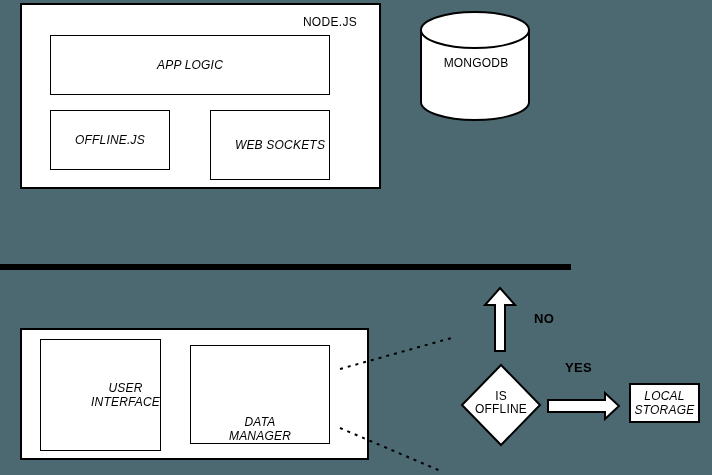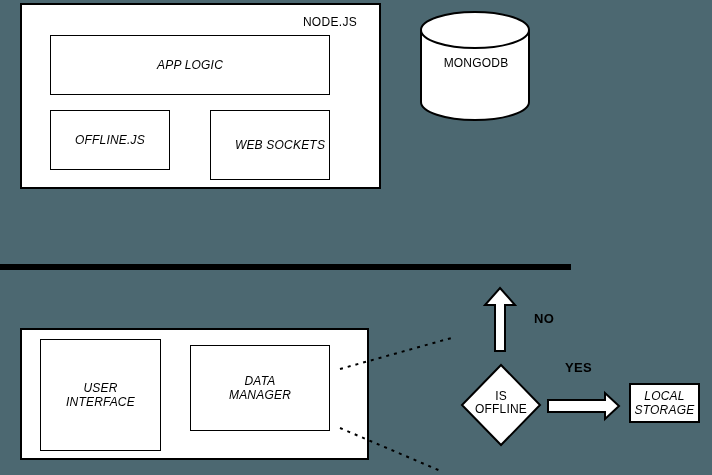--- a/index.html
+++ b/index.html
@@ -48,27 +48,27 @@
     <svg width="114" height="114" viewBox="0 0 114 114">
       <path d="M2,22 L2,94 A54,18 0 0,0 110,94 L110,22" fill="#ffffff" stroke="#000000" stroke-width="2"></path>
       <ellipse cx="56" cy="22" rx="54" ry="18" fill="#ffffff" stroke="#000000" stroke-width="2"></ellipse>
     </svg>
     <div class="cyl-label">MONGODB</div>
   </div>
 
   <div class="divider"></div>
 
   <div class="cbox" style="left:20px;top:328px;width:349px;height:132px;">
-    <div class="inner stacked" style="left:18px;top:9px;width:121px;height:112px;">
+    <div class="inner stacked" style="left:18px;top:9px;width:121px;height:112px;justify-content:flex-end;">
       <div>
         <span>USER</span>
         <span>INTERFACE</span>
       </div>
     </div>
-    <div class="inner stacked" style="left:168px;top:15px;width:140px;height:86px;">
+    <div class="inner stacked" style="left:168px;top:15px;width:140px;height:99px;align-items:flex-end;">
       <div>
         <span>DATA</span>
         <span>MANAGER</span>
       </div>
     </div>
   </div>
 
   <svg class="overlay" viewBox="0 0 712 475">
     <line x1="340" y1="369" x2="455" y2="337" stroke="#000000" stroke-width="2" stroke-dasharray="3 5"></line>
     <line x1="340" y1="428" x2="443" y2="472" stroke="#000000" stroke-width="2" stroke-dasharray="3 5"></line>

